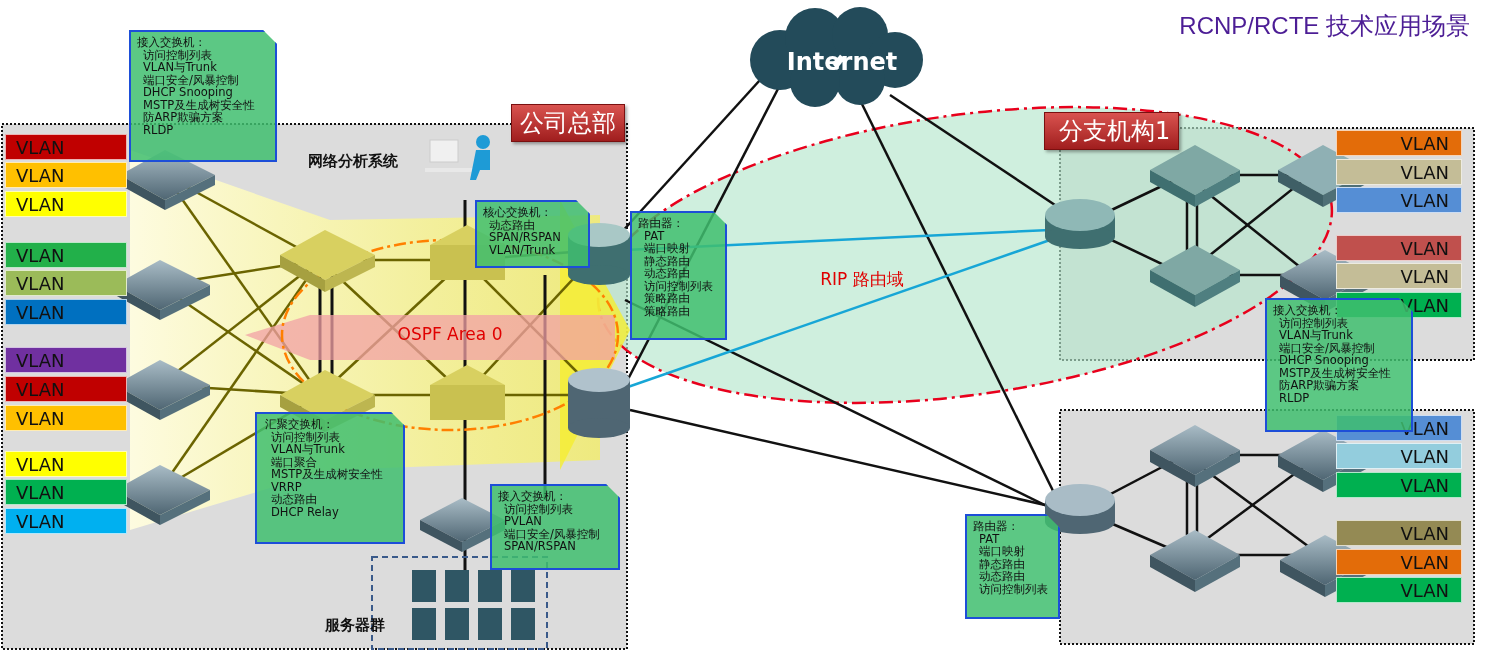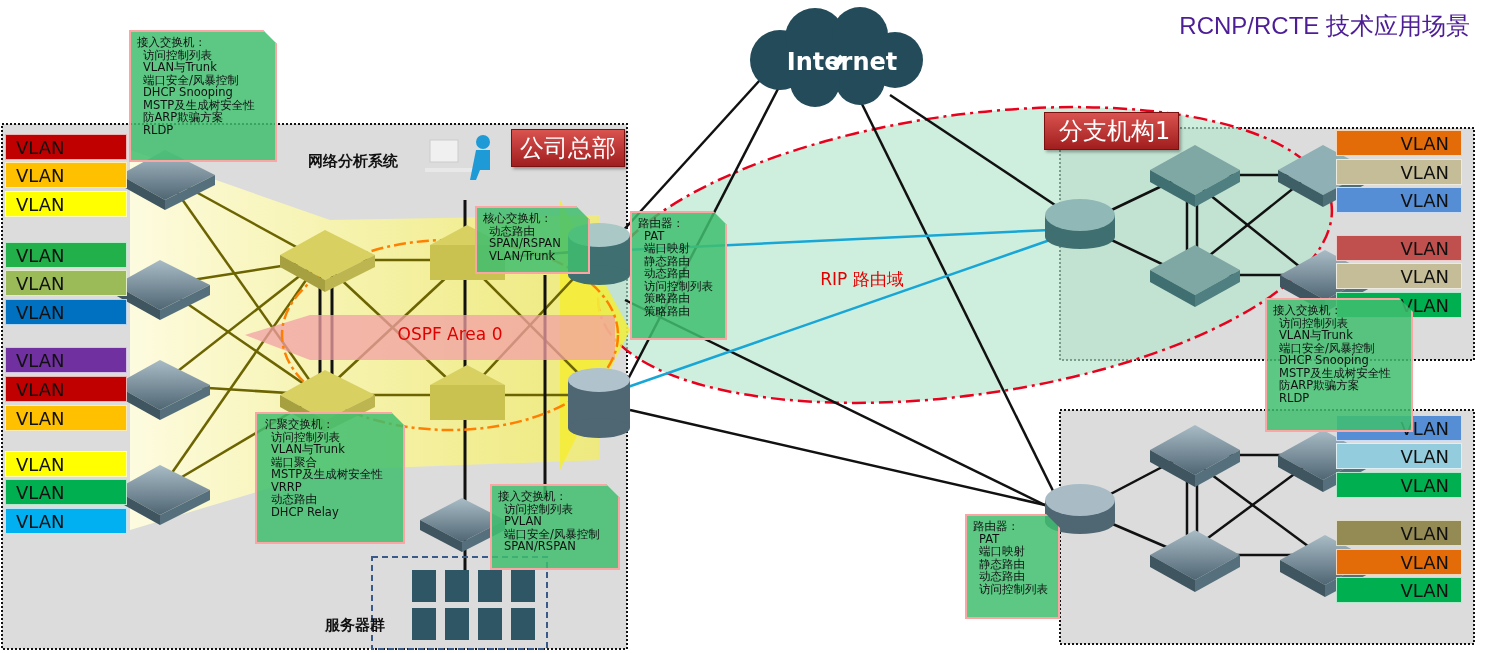--- a/index.html
+++ b/index.html
@@ -1,21 +1,21 @@
 <!DOCTYPE html>
 <html><head>
 <meta charset="utf-8">
 <style>
   html,body{margin:0;padding:0;background:#fff;}
   body{width:1488px;height:653px;position:relative;overflow:hidden;font-family:"DejaVu Sans","Liberation Sans",sans-serif;}
   #stage{position:absolute;left:0;top:0;width:1488px;height:653px;}
   svg text{font-family:"DejaVu Sans","Liberation Sans",sans-serif;}
   .title{position:absolute;right:18px;top:10px;color:#4c1d95;font-size:24px;font-family:"Liberation Sans","DejaVu Sans",sans-serif;white-space:nowrap;}
   .site-label{position:absolute;color:#fff;font-size:24px;padding:2px 8px;background:linear-gradient(#d9534f,#a01e1e);border:1px solid #7a1010;box-shadow:2px 2px 3px rgba(0,0,0,.35);white-space:nowrap;font-family:"DejaVu Sans",sans-serif;}
-  .note{position:absolute;background:rgba(64,190,110,.85);border:2px solid #fca5a5;color:#111;font-size:11.5px;line-height:12.5px;padding:4px 6px;box-sizing:border-box;clip-path:polygon(0 0,calc(100% - 14px) 0,100% 14px,100% 100%,0 100%);white-space:nowrap;}
+  .note{position:absolute;background:rgba(64,190,110,.85);border:2px solid #1d4ed8;color:#111;font-size:11.5px;line-height:12.5px;padding:4px 6px;box-sizing:border-box;clip-path:polygon(0 0,calc(100% - 14px) 0,100% 14px,100% 100%,0 100%);white-space:nowrap;}
   .note .hd{display:block;}
   .note .it{display:block;padding-left:6px;}
   .vlan{position:absolute;height:26px;width:122px;font-size:18px;color:#111;line-height:26px;box-sizing:border-box;border:1px solid rgba(255,255,255,.7);}
   .vlan.left{padding-left:10px;}
   .vlan.right{text-align:right;padding-right:12px;width:126px;}
   .label-bold{position:absolute;font-weight:bold;font-size:15px;color:#111;font-family:Liberation Serif, serif;}
 </style>
 </head>
 <body>
 
@@ -257,21 +257,21 @@
         </g>
     </g>
 
     <text x="842" y="70" fill="#fff" font-size="24" font-weight="bold" text-anchor="middle">Internet</text>
     <text x="450" y="340" fill="#e00000" font-size="17" text-anchor="middle">OSPF Area 0</text>
     <text x="862" y="285" fill="#e00000" font-size="17" text-anchor="middle">RIP 路由域</text>
   </svg>
 
   <div class="title">RCNP/RCTE 技术应用场景</div>
 
-  <div class="site-label" style="left:511px;top:104px;margin-top:25px;">公司总部</div>
+  <div class="site-label" style="left:511px;top:104px;">公司总部</div>
   <div class="site-label" style="left:1044px;top:112px;padding-left:14px;">分支机构1</div>
 
   <div class="label-bold" style="left:308px;top:152px;">网络分析系统</div>
   <div class="label-bold" style="left:325px;top:596px;margin-top:20px;">服务器群</div>
 
   <div id="hq-vlans">
       <div class="vlan left" style="background: rgb(192, 0, 0); left: 5px; top: 134px;">VLAN</div>
       <div class="vlan left" style="background: rgb(255, 192, 0); left: 5px; top: 162px;">VLAN</div>
       <div class="vlan left" style="background: rgb(255, 255, 0); left: 5px; top: 191px;">VLAN</div>
       <div class="vlan left" style="background: rgb(34, 176, 74); left: 5px; top: 242px;">VLAN</div>
@@ -315,21 +315,21 @@
   <div class="note" style="left:255px;top:412px;width:150px;height:132px;padding-left:8px;">
       <span class="hd">汇聚交换机：</span>
       <span class="it">访问控制列表</span>
       <span class="it">VLAN与Trunk</span>
       <span class="it">端口聚合</span>
       <span class="it">MSTP及生成树安全性</span>
       <span class="it">VRRP</span>
       <span class="it">动态路由</span>
       <span class="it">DHCP Relay</span>
     </div>
-  <div class="note" style="left:475px;top:206px;width:115px;height:68px;">
+  <div class="note" style="left:475px;top:200px;width:115px;height:68px;">
       <span class="hd">核心交换机：</span>
       <span class="it">动态路由</span>
       <span class="it">SPAN/RSPAN</span>
       <span class="it">VLAN/Trunk</span>
     </div>
   <div class="note" style="left:630px;top:211px;width:97px;height:129px;">
       <span class="hd">路由器：</span>
       <span class="it">PAT</span>
       <span class="it">端口映射</span>
       <span class="it">静态路由</span>

